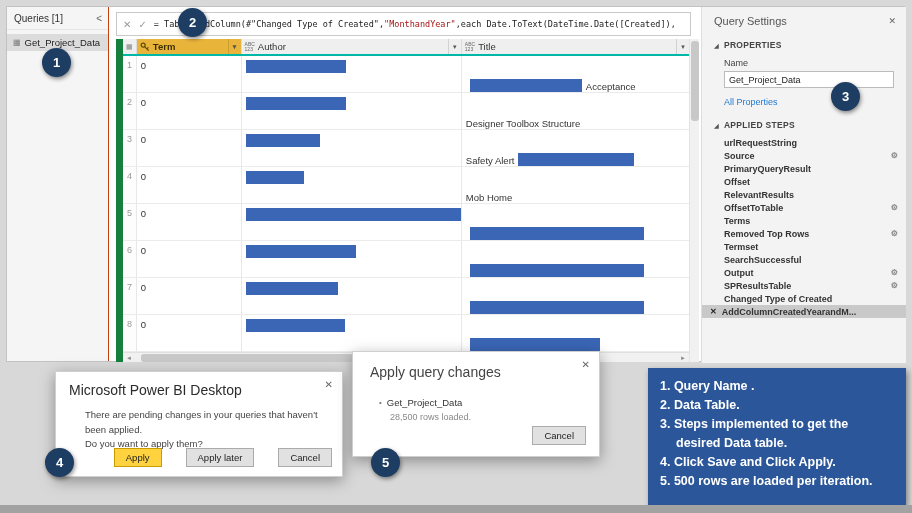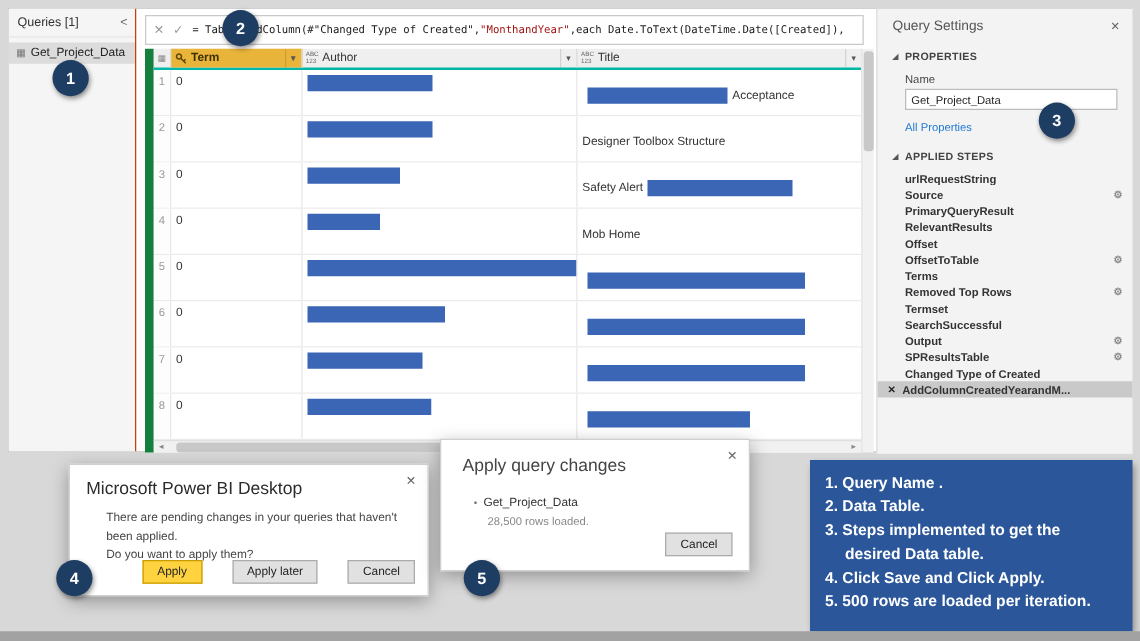--- a/index.html
+++ b/index.html
@@ -32,21 +32,21 @@
   .th.title-col { width:230px; padding-left:3px; gap:3px; border-right:none; }
   .th-label { flex:1; text-align:left; }
   .type-icon { display:flex; flex-direction:column; font-size:5px; line-height:4.5px; color:#666; font-style:normal; }
   .type-icon i { font-style:normal; }
   .dd { width:13px; align-self:stretch; display:flex; align-items:center; justify-content:center; font-size:7px; color:#555; border-left:1px solid rgba(0,0,0,0.12); cursor:pointer; }
   .tr { display:flex; height:37px; border-bottom:1px solid #ebebeb; }
   .td { border-right:1px solid #e8e8e8; padding:4px 4px 0 4px; font-size:9.5px; color:#333; overflow:hidden; }
   .td.rn { width:14px; color:#999; font-size:9px; text-align:center; padding-left:1px; padding-right:1px; background:#fdfdfd; }
   .td.term { width:106px; }
   .td.author { width:223px; }
-  .td.title-col { width:230px; border-right:none; display:flex; align-items:center; }
+  .td.title-col { width:230px; border-right:none; display:flex; align-items:flex-end; }
   .bar { display:inline-block; height:13px; background:#3a66b5; vertical-align:top; }
   .td.title-col .bar { margin:0 4px; flex:0 0 auto; }
   .cell-text { white-space:nowrap; }
 
   
   .hscroll { display:flex; align-items:center; height:10px; background:#f1f1f1; border-top:1px solid #e0e0e0; }
   .hs-arrow { width:12px; text-align:center; font-size:6px; color:#888; cursor:pointer; }
   .hs-track { position:relative; flex:1; height:100%; }
   .hs-thumb { position:absolute; left:6px; top:1px; width:300px; height:8px; background:#c8c8c8; border-radius:3px; cursor:grab; }
   .vscroll { position:absolute; left:682px; top:32px; width:10px; height:323px; background:#f1f1f1; border-left:1px solid #e3e3e3; }
@@ -271,24 +271,24 @@
             <span class="step-label">urlRequestString</span>
           </div>
         <div class="step">
             <span class="step-label">Source</span>
             <span class="gear">⚙</span>
           </div>
         <div class="step">
             <span class="step-label">PrimaryQueryResult</span>
           </div>
         <div class="step">
+            <span class="step-label">Offset</span>
+          </div>
+        <div class="step">
             <span class="step-label">RelevantResults</span>
-          </div>
-        <div class="step">
-            <span class="step-label">Offset</span>
           </div>
         <div class="step">
             <span class="step-label">OffsetToTable</span>
             <span class="gear">⚙</span>
           </div>
         <div class="step">
             <span class="step-label">Terms</span>
           </div>
         <div class="step">
             <span class="step-label">Removed Top Rows</span>

